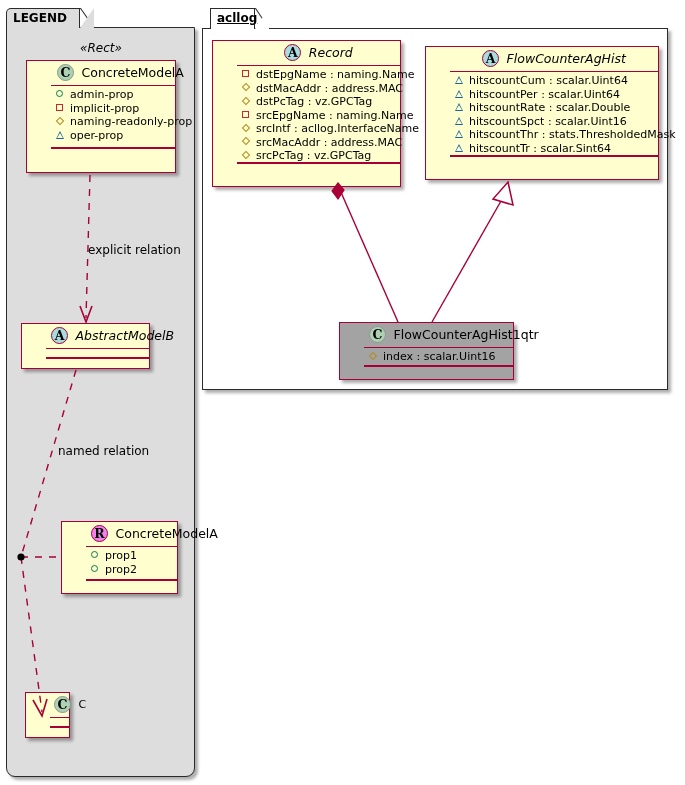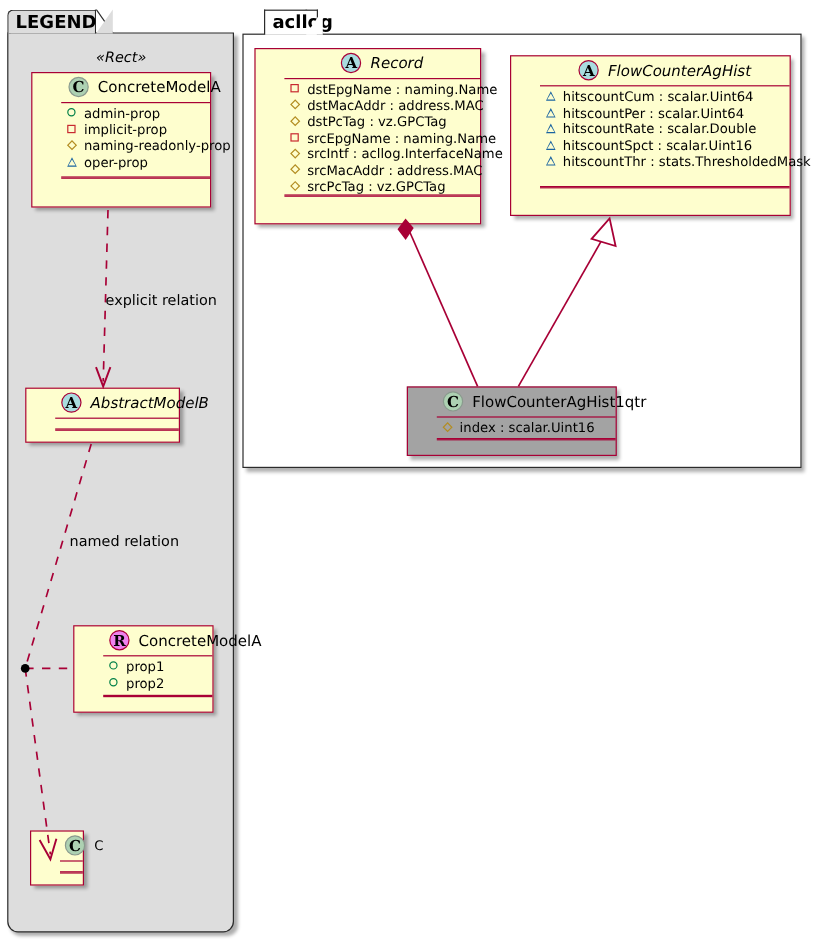--- a/index.html
+++ b/index.html
@@ -21,21 +21,21 @@
   .abs { position: absolute; }
 
   
   .pkg-tab {
     position: absolute;
     background: #ffffff;
     border: 1.5px solid #2b2b2b;
     border-bottom: none;
     box-sizing: border-box;
     font-weight: bold;
-    font-size: 15px;
+    font-size: 12px;
     line-height: 17px;
     padding: 1px 14px 1px 6px;
     white-space: nowrap;
     z-index: 4;
   }
   .pkg-tab-fold {
     position: absolute;
     width: 0; height: 0;
     border-style: solid;
     z-index: 5;
@@ -273,21 +273,21 @@
     <span class="badge badge-C">C</span>
     <span class="cls-name" style="font-size:11px;">C</span>
   </div>
   <div class="cls-attrs" style="height:9px;"></div>
   <div class="cls-foot"></div>
 </div>
 
 <div class="edge-label" style="left:88px; top:243px;">explicit relation</div>
 <div class="edge-label" style="left:58px; top:444px;">named relation</div>
 
-<div class="pkg-tab" style="left:220px; top:8px; width:45px; height:21px;">
+<div class="pkg-tab" style="left:210px; top:8px; width:45px; height:21px;text-decoration:underline;">
   <span>acllog</span>
 </div>
 <div class="pkg-tab-fold" style="left:255px; top:8px; border-width:0 0 21px 14px; border-color:transparent transparent #ffffff transparent;"></div>
 <div class="abs" style="left:254px; top:8px; width:16px; height:22px; overflow:hidden;">
   <div style="position:absolute; left:0; top:-1px; width:22px; height:30px;
               border-left:1.5px solid #2b2b2b; transform:rotate(-34deg); transform-origin:0 0;"></div>
 </div>
 <div class="pkg-body" style="left:202px; top:28px; width:466px; height:362px;"></div>
 
 <div class="cls" style="left:212px; top:40px; width:189px; height:147px;">
@@ -375,20 +375,27 @@
           <i class="inner"></i>
         </span>
       <span class="attr-txt">hitscountSpct : scalar.Uint16</span>
     </div>
     <div class="attr">
       <span class="mk mk-triangle">
           <i class="outline"></i>
           <i class="inner"></i>
         </span>
       <span class="attr-txt">hitscountThr : stats.ThresholdedMask</span>
+    </div>
+    <div class="attr">
+      <span class="mk mk-triangle">
+          <i class="outline"></i>
+          <i class="inner"></i>
+        </span>
+      <span class="attr-txt">hitscountTr : scalar.Sint64</span>
     </div>
   </div>
   <div class="cls-foot"></div>
 </div>
 
 <div class="cls hl" style="left:339px; top:322px; width:175px; height:58px;">
   <div class="cls-head" style="text-align:left; padding-left:5px;">
     <span class="badge badge-C">C</span>
     <span class="cls-name">FlowCounterAgHist1qtr</span>
   </div>

